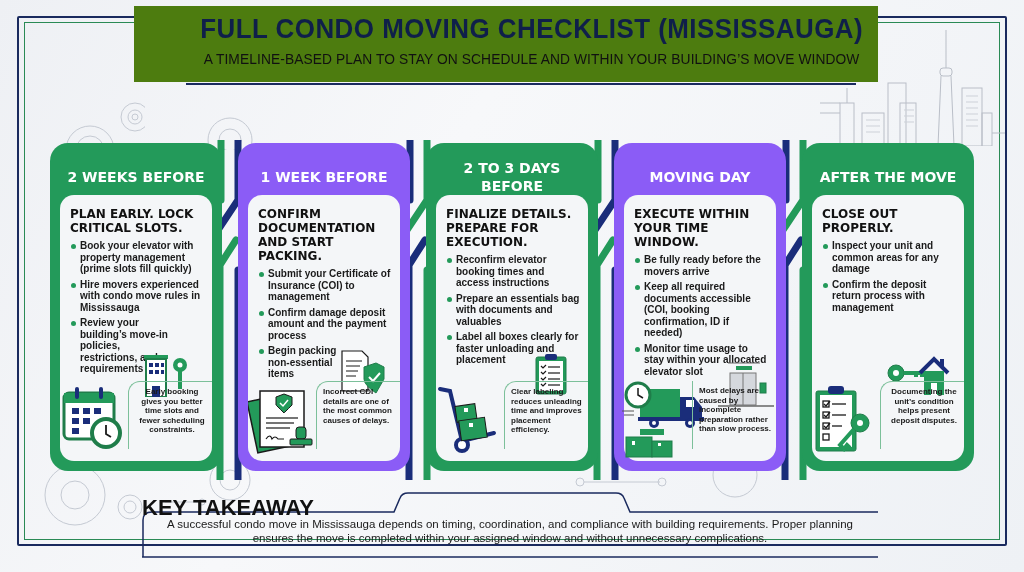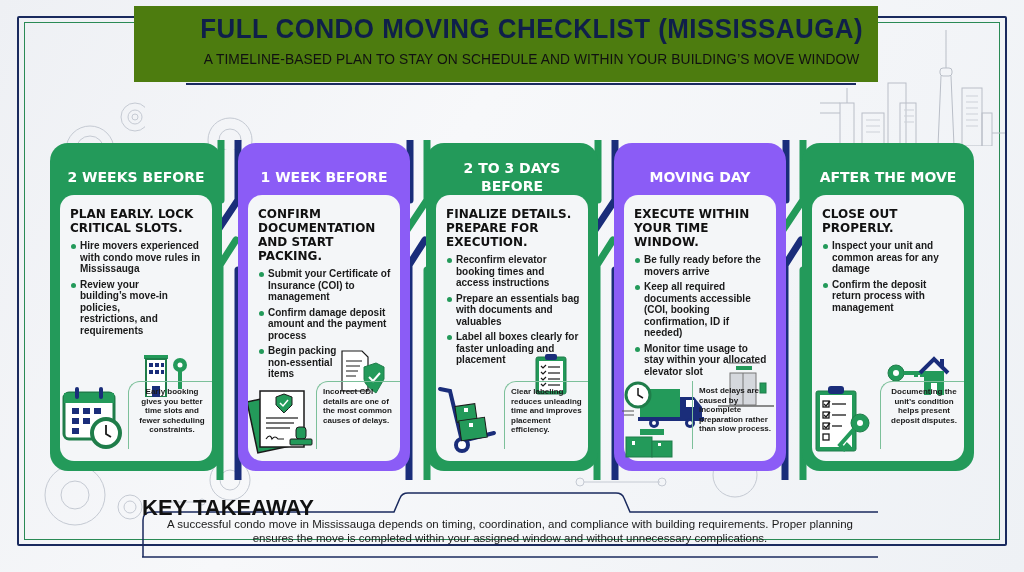--- a/index.html
+++ b/index.html
@@ -193,20 +193,21 @@
     <path d="M801 100 L785 125 L785 340" stroke="#1a2d7a"></path>
     <path d="M803 130 L803 340" stroke="#239a5a"></path>
   </g>
 </svg>
 
 <div class="card green" style="left:50px;">
   <div class="card-head">2 WEEKS BEFORE</div>
   <div class="card-body">
     <div class="card-sub">PLAN EARLY. LOCK CRITICAL SLOTS.</div>
     <ul class="bullets">
+      <li>Book your elevator with property management (prime slots fill quickly)</li>
       <li>Hire movers experienced with condo move rules in Mississauga</li>
       <li style="padding-right:36px">Review your building’s move-in policies, restrictions, and requirements</li>
     </ul>
     <div class="card-bottom">
       <svg class="icon-area" width="70" height="70" viewBox="0 0 70 70" style="left:0;bottom:8px">
         <rect x="4" y="10" width="50" height="46" rx="5" fill="#fff" stroke="#1f7d4a" stroke-width="3"></rect>
         <rect x="4" y="10" width="50" height="10" fill="#239a5a"></rect>
         <rect x="15" y="4" width="4" height="12" rx="2" fill="#1a2d7a"></rect>
           <rect x="39" y="4" width="4" height="12" rx="2" fill="#1a2d7a"></rect>
         <g fill="#1a2d7a">

